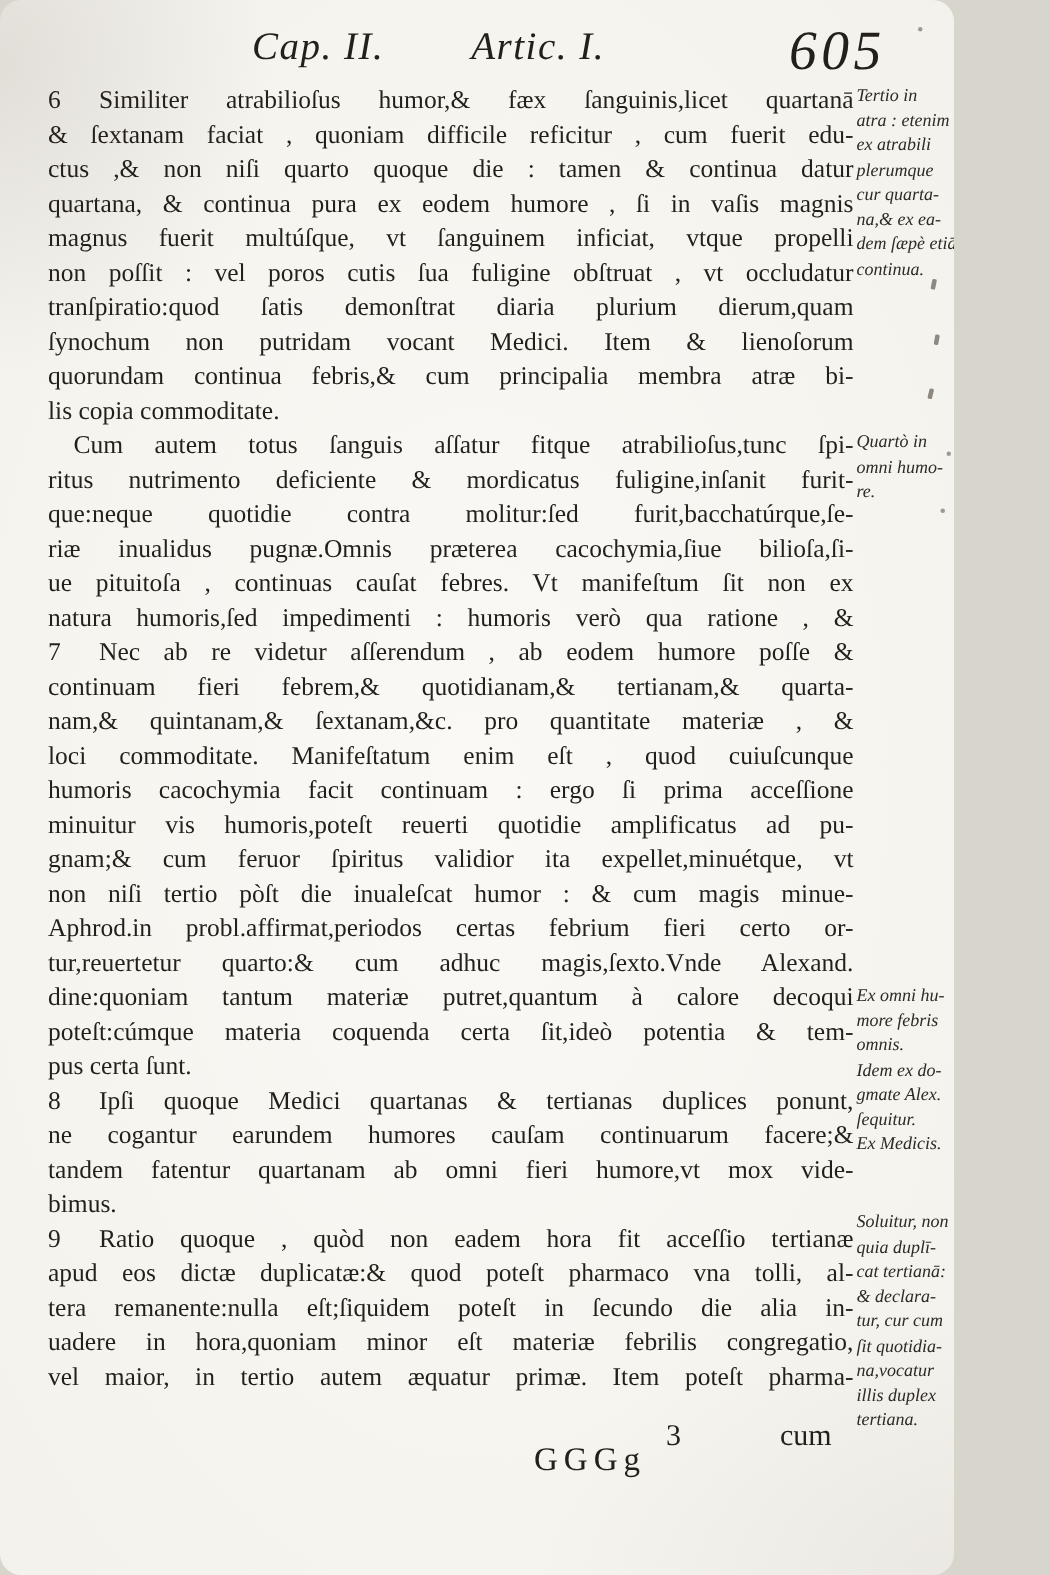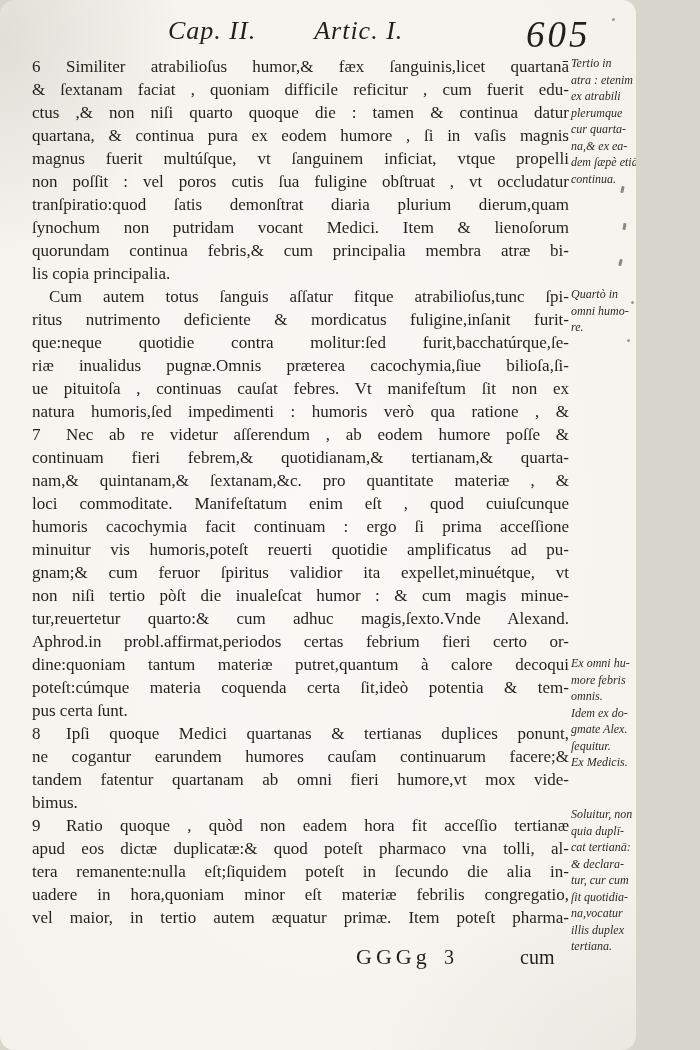--- a/index.html
+++ b/index.html
@@ -28,21 +28,21 @@
     font-size:17px; line-height:23px;
   }
   .tline { text-align:justify; text-align-last:justify; height:23px; white-space:normal; }
   .tline.nojust { text-align-last:left; }
   .mnote {
     position:absolute; left:571px; width:124px;
     font-style:italic; font-size:12px; line-height:16.5px; color:#2e2a24;
   }
   .mline { white-space:nowrap; }
   .footer { position:absolute; left:0; top:944px; width:700px; height:34px; font-size:22px; }
-  .sig   { position:absolute; left:356px; top:0; letter-spacing:4px; }
+  .sig   { position:absolute; left:356px; top:16px; letter-spacing:4px; }
   .signum{ position:absolute; left:444px; top:2px; font-size:20px; }
   .catch { position:absolute; left:520px; top:2px; font-size:20px; }
   .speck { position:absolute; background:rgba(55,47,38,.45); border-radius:50%; }
   .dash  { position:absolute; background:rgba(55,47,38,.55); border-radius:1px; }
 </style>
 </head>
 <body>
 
 <div class="page">
 
@@ -56,41 +56,41 @@
     <div class="para">
         <div class="tline">6  Similiter atrabilioſus humor,&amp; fæx ſanguinis,licet quartanā</div>
         <div class="tline">&amp; ſextanam faciat , quoniam difficile reficitur , cum fuerit edu-</div>
         <div class="tline">ctus ,&amp; non niſi quarto quoque die : tamen &amp; continua datur</div>
         <div class="tline">quartana, &amp; continua pura ex eodem humore , ſi in vaſis magnis</div>
         <div class="tline">magnus fuerit multúſque, vt ſanguinem inficiat, vtque propelli</div>
         <div class="tline">non poſſit : vel poros cutis ſua fuligine obſtruat , vt occludatur</div>
         <div class="tline">tranſpiratio:quod ſatis demonſtrat diaria plurium dierum,quam</div>
         <div class="tline">ſynochum non putridam vocant Medici. Item &amp; lienoſorum</div>
         <div class="tline">quorundam continua febris,&amp; cum principalia membra atræ bi-</div>
-        <div class="tline nojust">lis copia principalia.</div>
+        <div class="tline nojust">lis copia commoditate.</div>
       </div>
     <div class="para">
         <div class="tline"> Cum autem totus ſanguis aſſatur fitque atrabilioſus,tunc ſpi-</div>
         <div class="tline">ritus nutrimento deficiente &amp; mordicatus fuligine,inſanit furit-</div>
         <div class="tline">que:neque quotidie contra molitur:ſed furit,bacchatúrque,ſe-</div>
         <div class="tline">riæ inualidus pugnæ.Omnis præterea cacochymia,ſiue bilioſa,ſi-</div>
         <div class="tline">ue pituitoſa , continuas cauſat febres. Vt manifeſtum ſit non ex</div>
         <div class="tline">natura humoris,ſed impedimenti : humoris verò qua ratione , &amp;</div>
       </div>
     <div class="para">
         <div class="tline">7  Nec ab re videtur aſſerendum , ab eodem humore poſſe &amp;</div>
         <div class="tline">continuam fieri febrem,&amp; quotidianam,&amp; tertianam,&amp; quarta-</div>
         <div class="tline">nam,&amp; quintanam,&amp; ſextanam,&amp;c. pro quantitate materiæ , &amp;</div>
         <div class="tline">loci commoditate. Manifeſtatum enim eſt , quod cuiuſcunque</div>
         <div class="tline">humoris cacochymia facit continuam : ergo ſi prima acceſſione</div>
         <div class="tline">minuitur vis humoris,poteſt reuerti quotidie amplificatus ad pu-</div>
         <div class="tline">gnam;&amp; cum feruor ſpiritus validior ita expellet,minuétque, vt</div>
         <div class="tline">non niſi tertio pòſt die inualeſcat humor : &amp; cum magis minue-</div>
+        <div class="tline">Aphrod.in probl.affirmat,periodos certas febrium fieri certo or-</div>
         <div class="tline">tur,reuertetur quarto:&amp; cum adhuc magis,ſexto.Vnde Alexand.</div>
-        <div class="tline">Aphrod.in probl.affirmat,periodos certas febrium fieri certo or-</div>
         <div class="tline">dine:quoniam tantum materiæ putret,quantum à calore decoqui</div>
         <div class="tline">poteſt:cúmque materia coquenda certa ſit,ideò potentia &amp; tem-</div>
         <div class="tline nojust">pus certa ſunt.</div>
       </div>
     <div class="para">
         <div class="tline">8  Ipſi quoque Medici quartanas &amp; tertianas duplices ponunt,</div>
         <div class="tline">ne cogantur earundem humores cauſam continuarum facere;&amp;</div>
         <div class="tline">tandem fatentur quartanam ab omni fieri humore,vt mox vide-</div>
         <div class="tline nojust">bimus.</div>
       </div>

